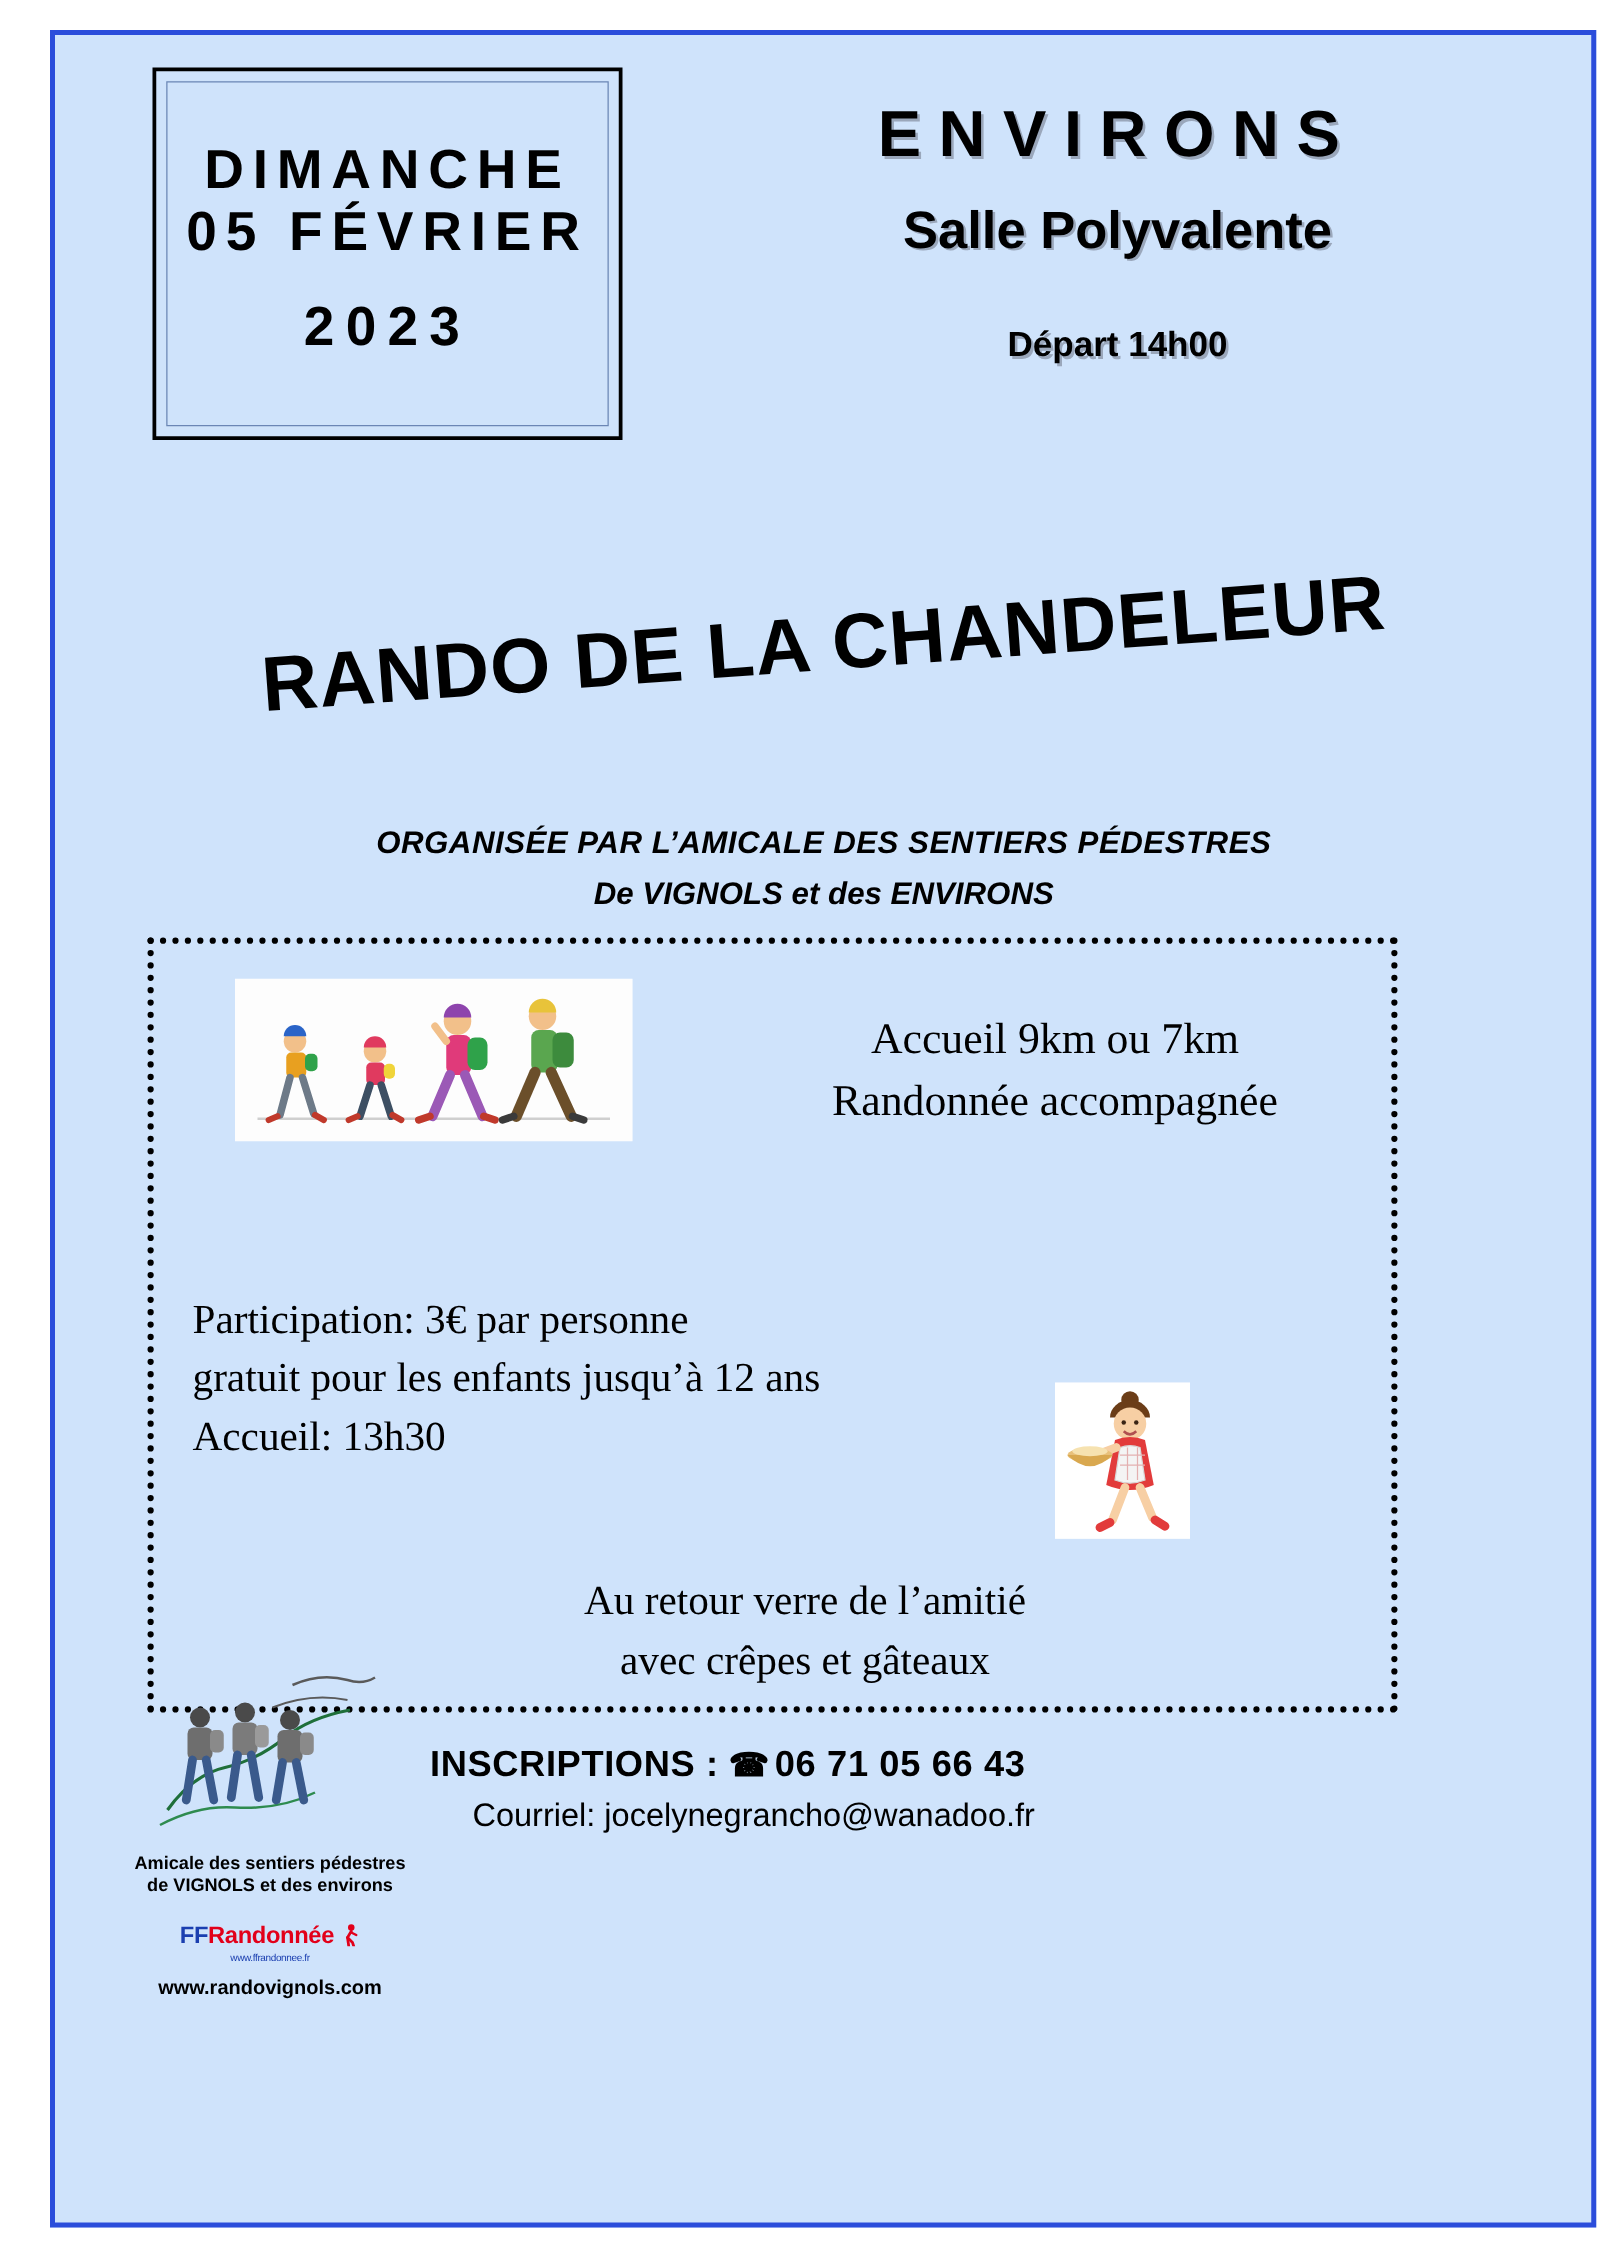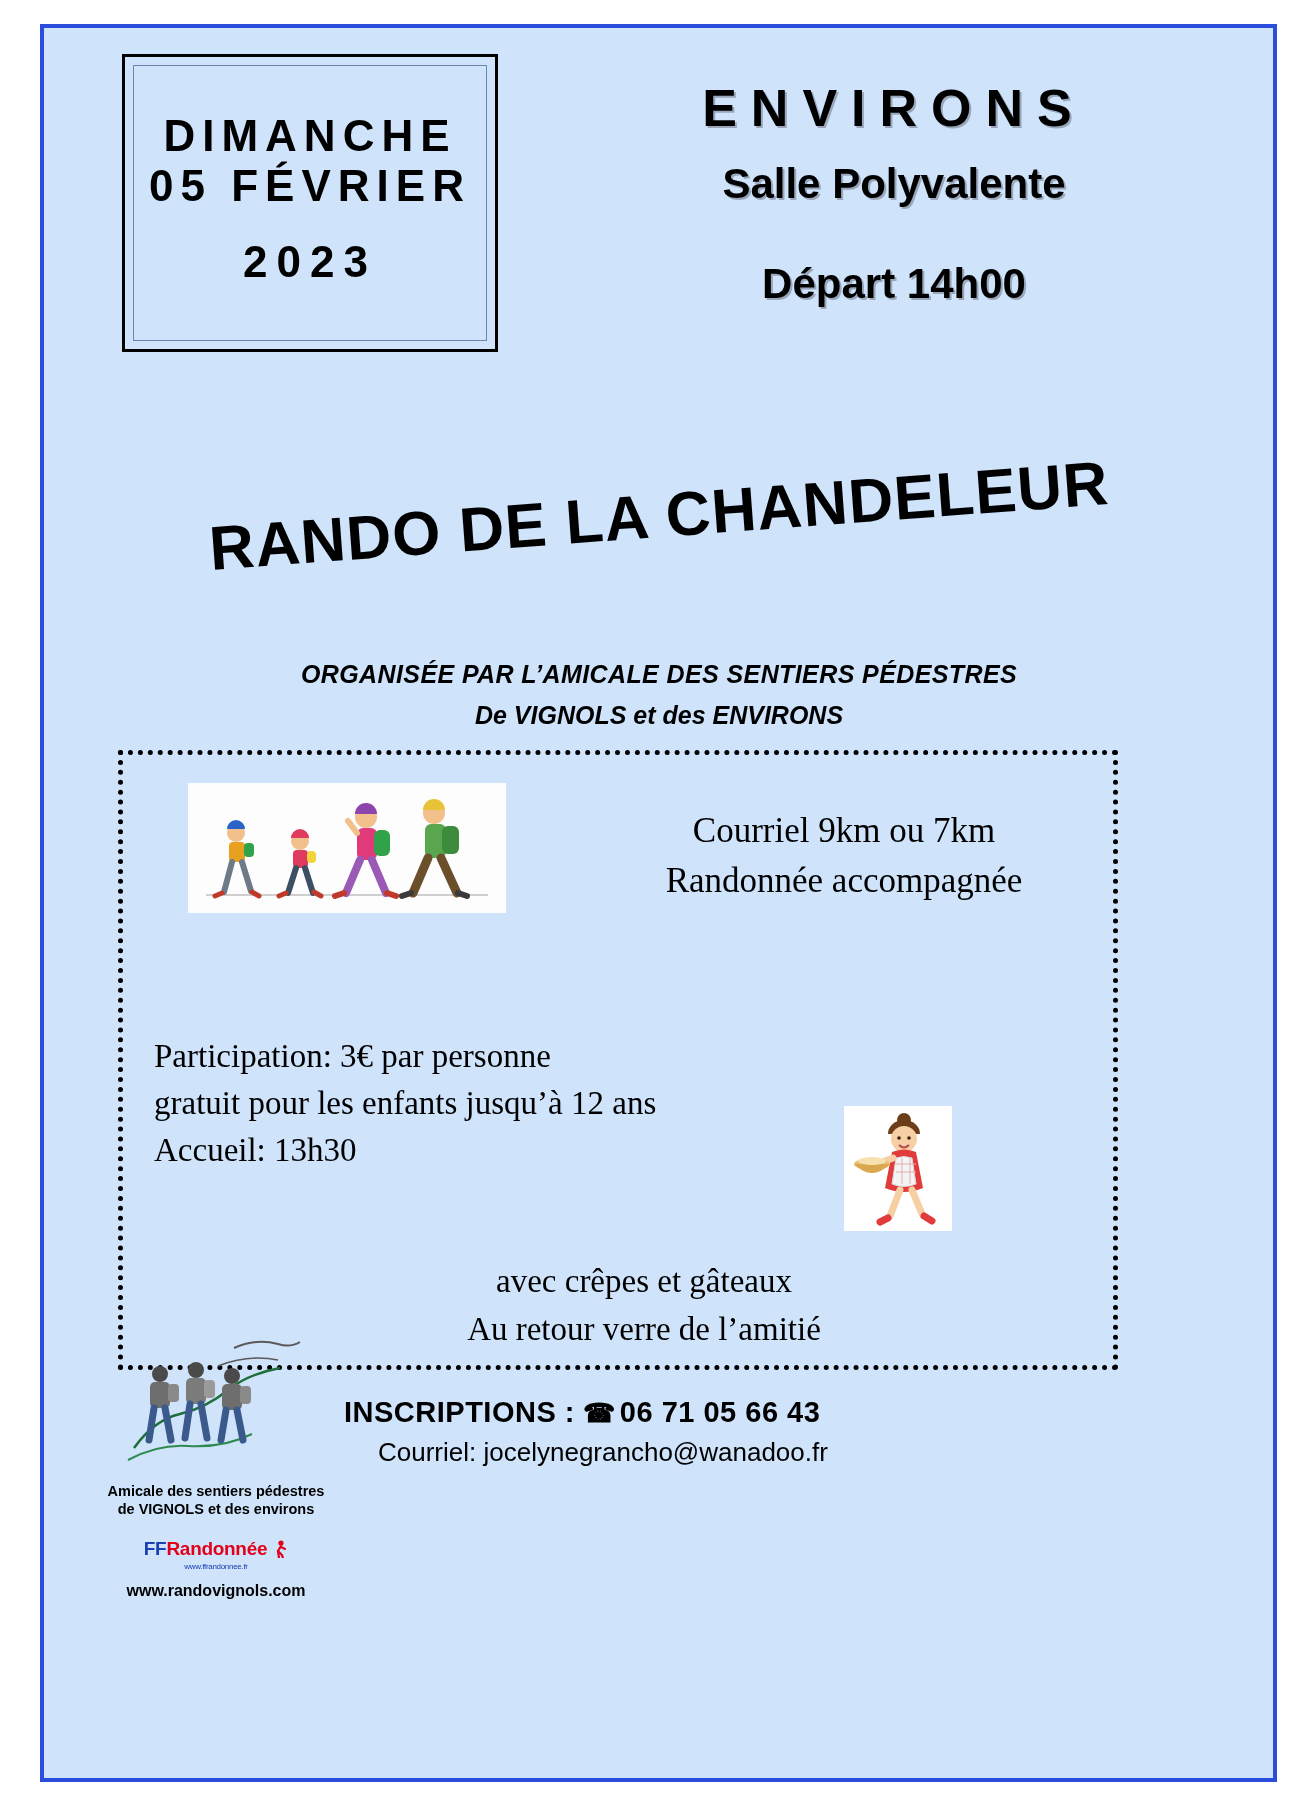--- a/index.html
+++ b/index.html
@@ -86,21 +86,21 @@
   }
   .venue-hall {
     margin-top: 22px;
     font-size: 42px;
     font-weight: bold;
     color: #000;
     text-shadow: 2px 2px 0 #9aa7bb;
   }
   .venue-depart {
     margin-top: 52px;
-    font-size: 42px;
+    font-size: 28px;
     font-weight: bold;
     color: #000;
     text-shadow: 2px 2px 0 #9aa7bb;
   }
 
   
   .main-title {
     position: absolute;
     left: 80px;
     top: 452px;
@@ -360,21 +360,21 @@
             <rect x="254" y="43" width="17" height="28" rx="6" fill="#3d8b3d"></rect>
             <path d="M240 75 l-15 35" stroke="#6b4f2a" stroke-width="9" stroke-linecap="round" fill="none"></path>
             <path d="M253 75 l16 35" stroke="#6b4f2a" stroke-width="9" stroke-linecap="round" fill="none"></path>
             <path d="M223 110 l-9 3" stroke="#3a3a3a" stroke-width="6" stroke-linecap="round"></path>
             <path d="M270 110 l9 3" stroke="#3a3a3a" stroke-width="6" stroke-linecap="round"></path>
           </g>
         </svg>
       </div>
 
       <div class="circuits">
-        <div>Courriel  9km  ou  7km</div>
+        <div>Accueil  9km  ou  7km</div>
         <div>Randonnée  accompagnée</div>
       </div>
 
       <div class="participation">
         <div>Participation: 3€ par personne</div>
         <div>gratuit pour les enfants jusqu’à 12 ans</div>
         <div>Accueil: 13h30</div>
       </div>
 
       <div class="cook-img">
@@ -401,22 +401,22 @@
           <ellipse cx="28" cy="55" rx="14" ry="4" fill="#f6e2b0"></ellipse>
 
           <path d="M56 84 l-10 26" stroke="#f7cfa4" stroke-width="7" stroke-linecap="round"></path>
           <path d="M68 84 l10 24" stroke="#f7cfa4" stroke-width="7" stroke-linecap="round"></path>
           <path d="M44 112 l-8 4" stroke="#e23b3b" stroke-width="7" stroke-linecap="round"></path>
           <path d="M80 110 l8 5" stroke="#e23b3b" stroke-width="7" stroke-linecap="round"></path>
         </svg>
       </div>
 
       <div class="retour">
+        <div>Au retour verre de l’amitié</div>
         <div>avec crêpes et gâteaux</div>
-        <div>Au retour verre de l’amitié</div>
       </div>
 
       <div class="inscriptions">
         <div class="line1">
           <span>INSCRIPTIONS :</span><span class="phone-glyph">☎</span><span>06 71 05 66 43</span>
         </div>
         <div class="line2">
           <span>Courriel:</span>
           <span>jocelynegrancho@wanadoo.fr</span>
         </div>

